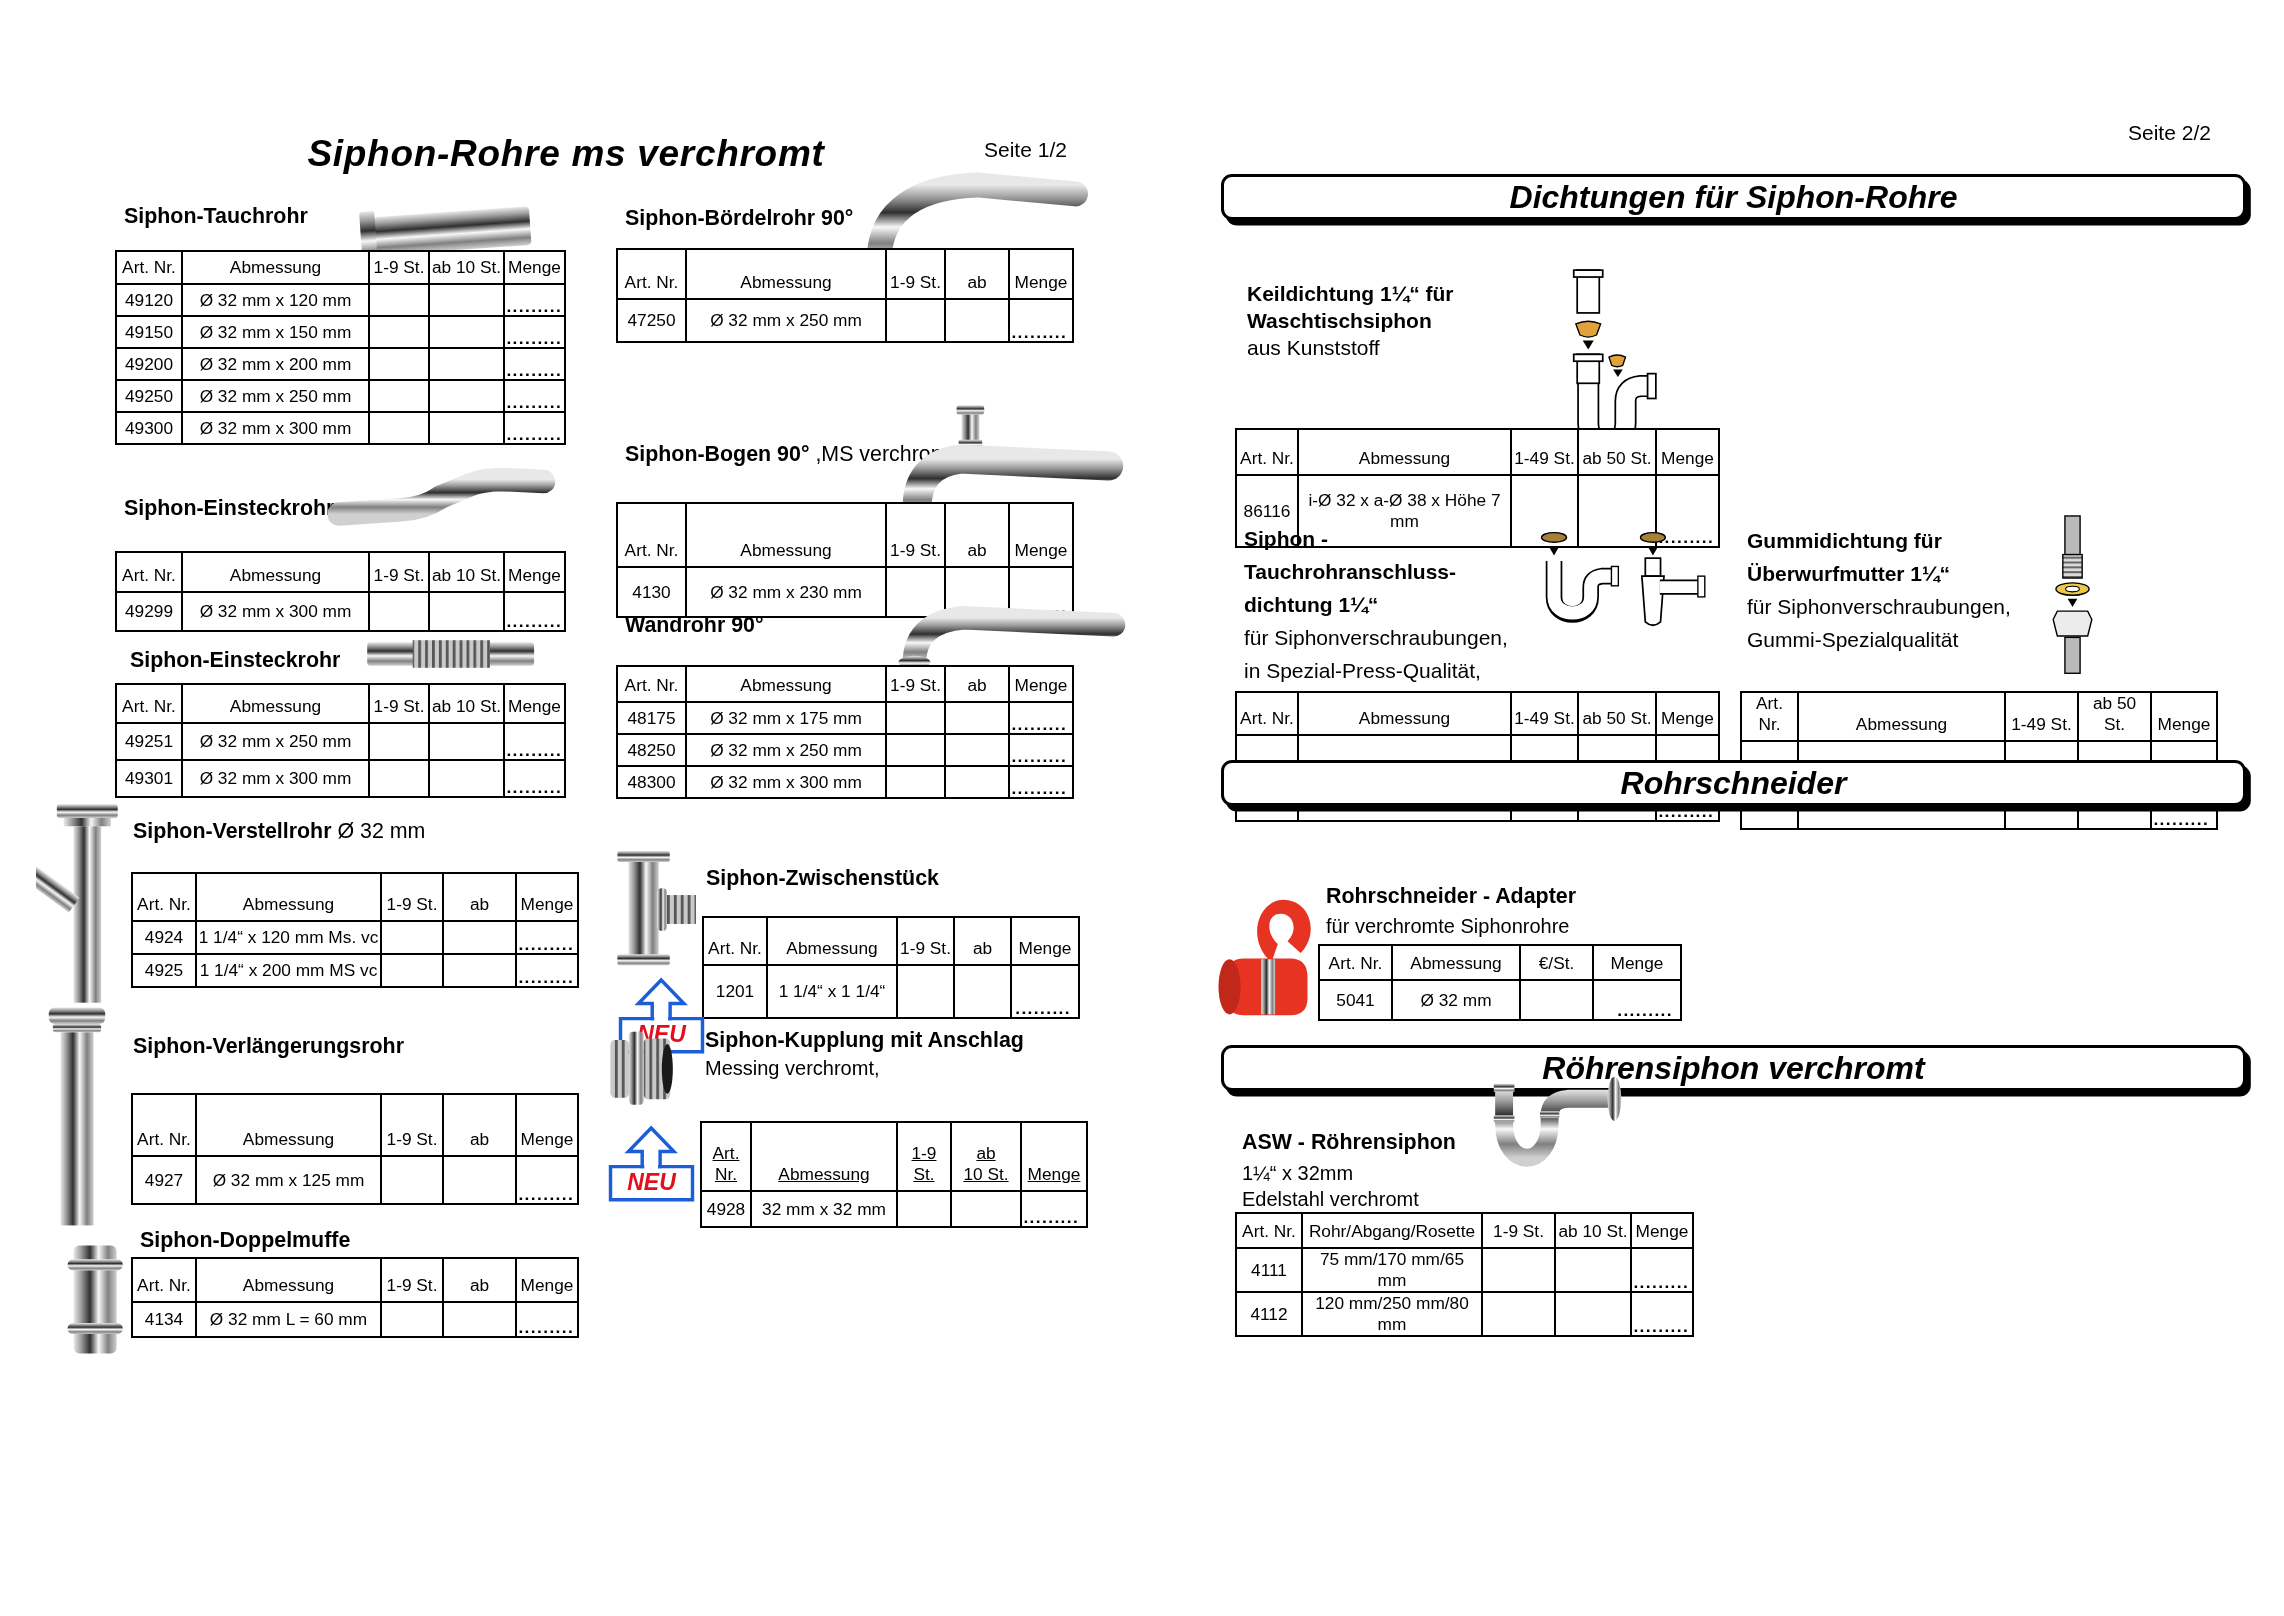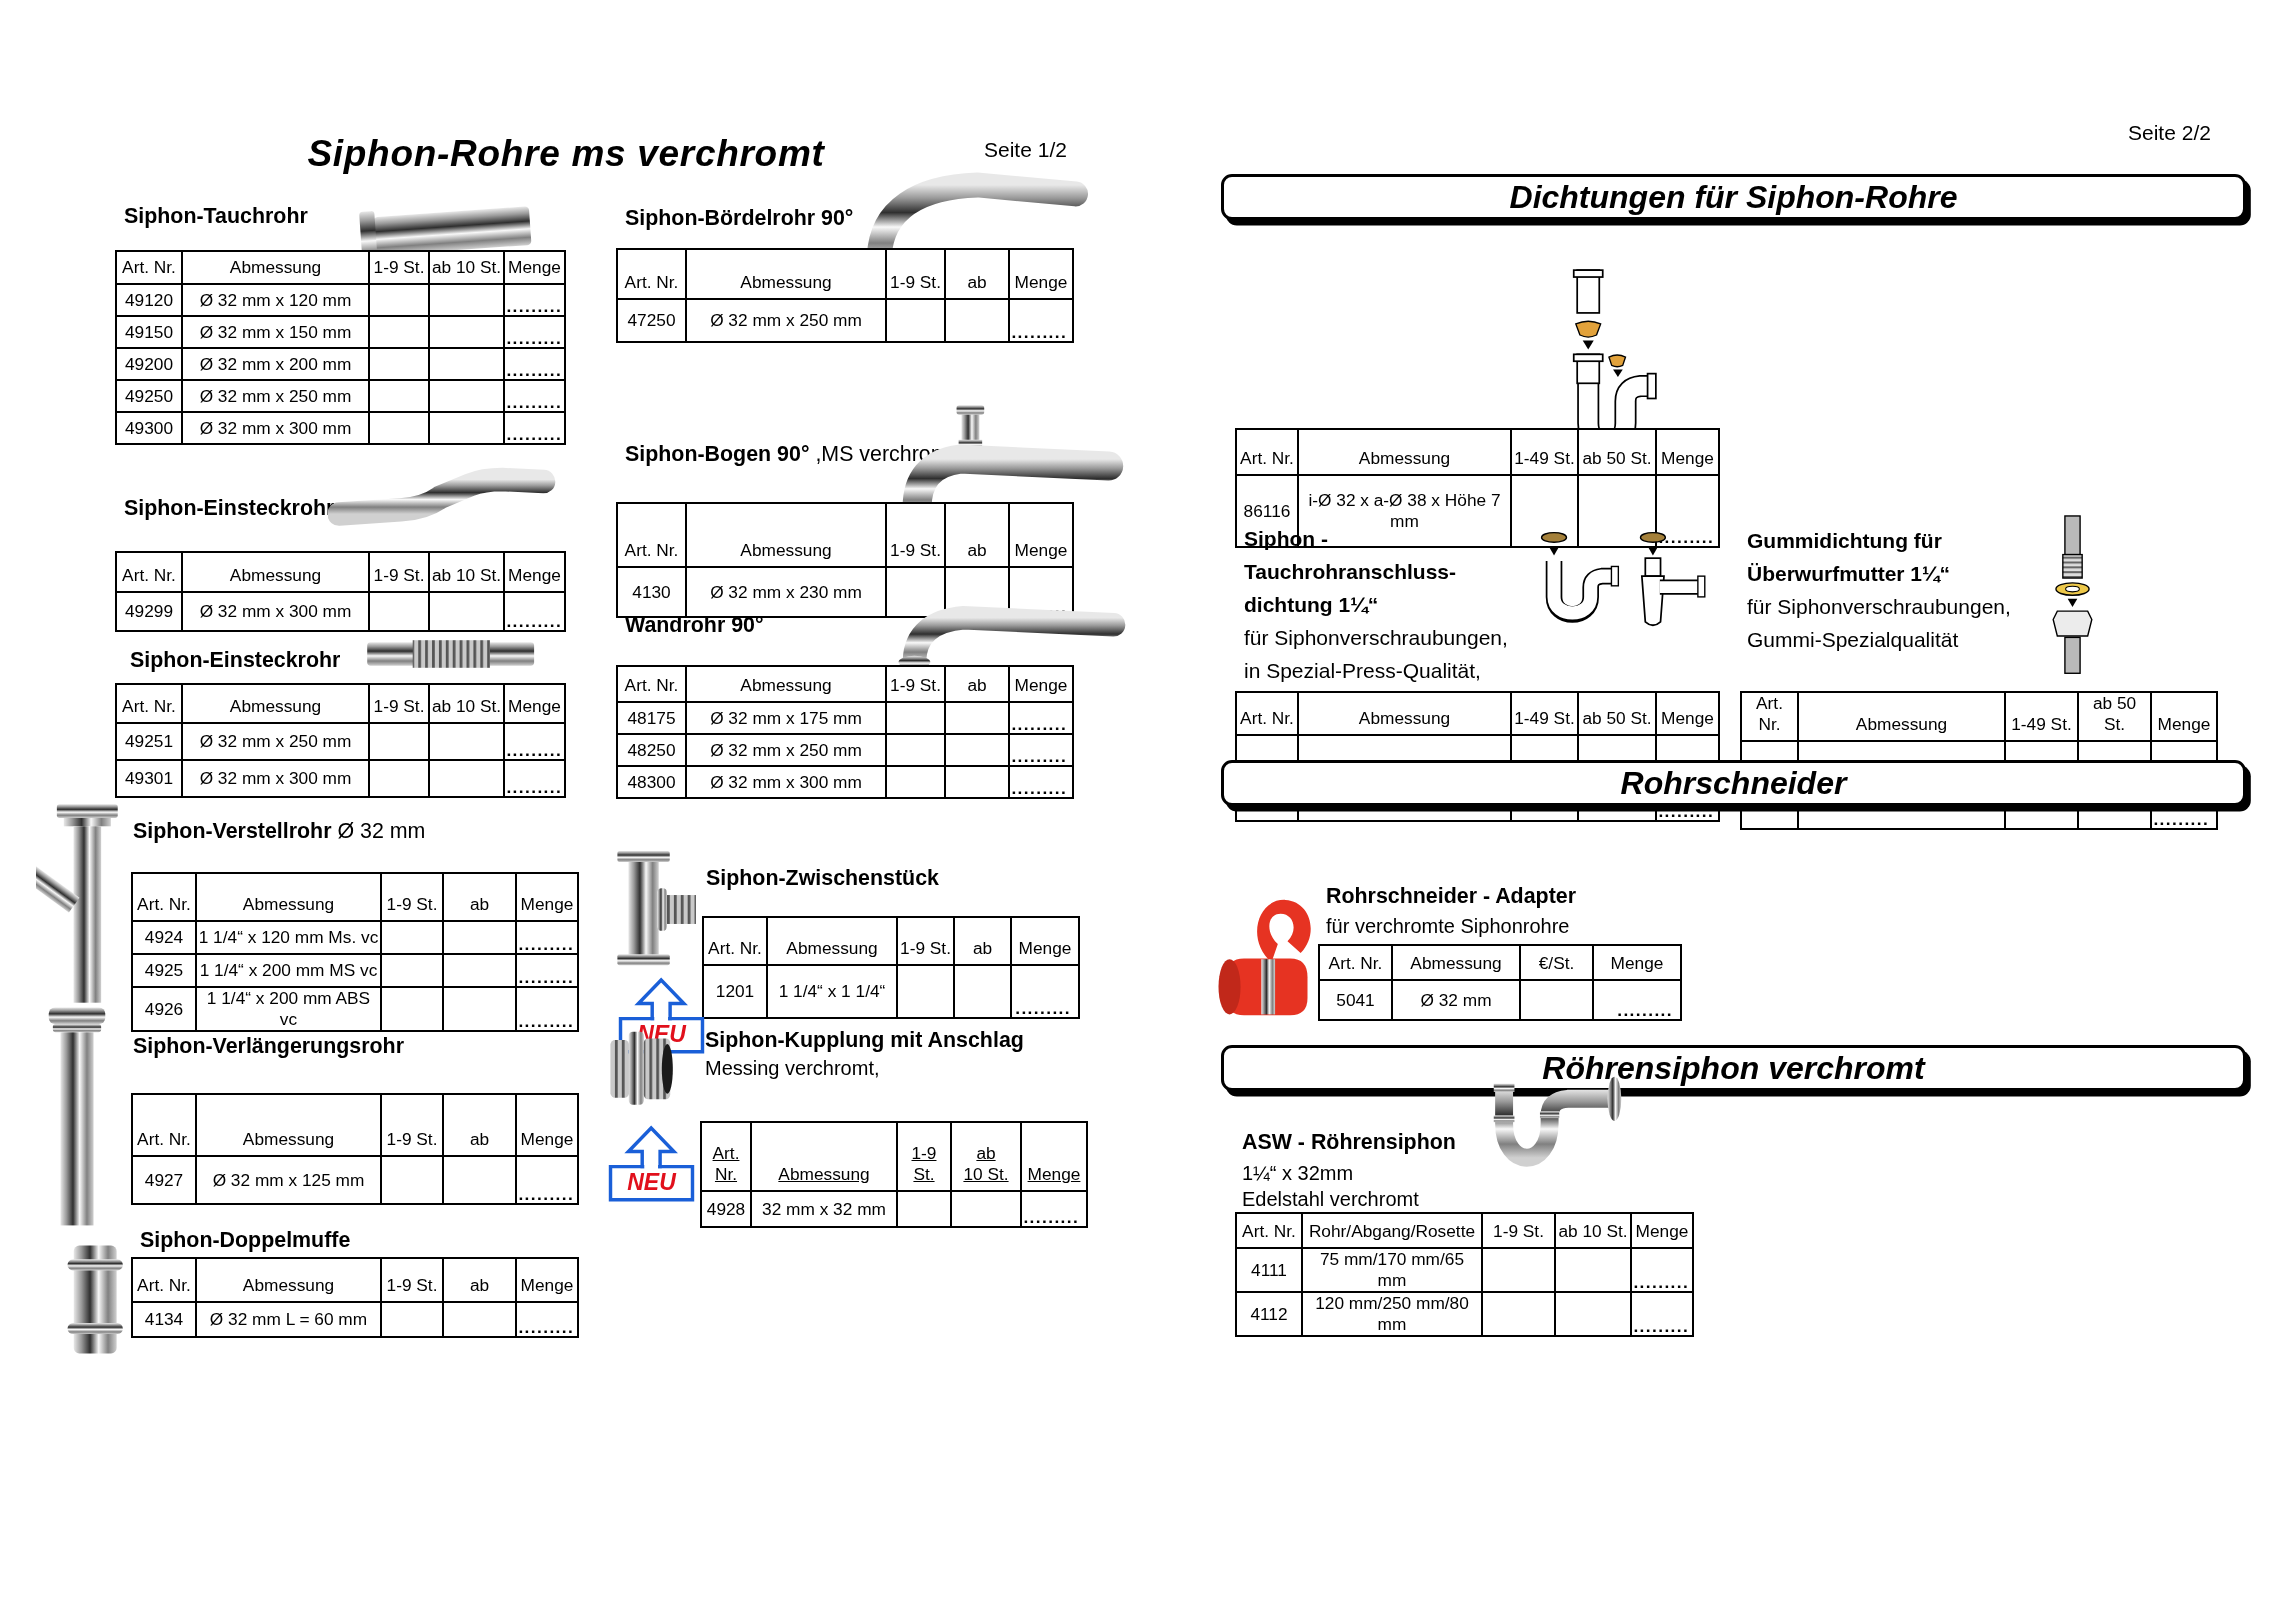--- a/index.html
+++ b/index.html
@@ -245,27 +245,20 @@
             <td></td>
             <td class="dots">.........</td>
           </tr>
           <tr style="height: 33px;">
             <td>4925</td>
             <td>1 1/4“ x 200 mm  MS vc</td>
             <td></td>
             <td></td>
             <td class="dots">.........</td>
           </tr>
-          <tr style="height: 33px;">
-            <td>4926</td>
-            <td>1 1/4“ x 200 mm  ABS vc</td>
-            <td></td>
-            <td></td>
-            <td class="dots">.........</td>
-          </tr>
         </tbody>
       </table>
     </div>
 
   <div class="abs sh" style="left:133px;top:1034px">
     <span>Siphon-Verlängerungsrohr</span></div>
   <svg class="abs" style="left:36px;top:1002px" width="82" height="231" viewBox="0 0 118 335">
     <rect x="18" y="8" width="82" height="24" rx="9" fill="url(#cg)"></rect>
     <rect x="24" y="32" width="70" height="12" rx="4" fill="url(#cg)"></rect>
     <rect x="35" y="44" width="48" height="280" fill="url(#cgx)"></rect>
@@ -556,20 +549,25 @@
       <polygon points="54,66 54,44 34,44 67,10 100,44 80,44 80,66" fill="#fff" stroke="#1a5fd8" stroke-width="5"></polygon>
       <rect x="57" y="61" width="20" height="10" fill="#fff"></rect>
     </svg>
     <span class="neu-label">NEU</span>
   </div>
 
   <div class="abs seite" style="left:2128px;top:121px">Seite 2/2</div>
 
   <div class="abs banner" style="left:1221px;top:174px;width:1019px;height:40px">Dichtungen für Siphon-Rohre</div>
 
+  <div class="abs rh lh39" style="left:1247px;top:280px">
+    <div class="b">Keildichtung 1¼“ für</div>
+    <div class="b">Waschtischsiphon</div>
+    <div>aus Kunststoff</div>
+  </div>
   <svg class="abs" style="left:1537px;top:266px" width="128" height="207" viewBox="0 0 185 300">
     <rect x="58" y="6" width="32" height="62" fill="#fff" stroke="#000" stroke-width="2.5"></rect>
     <rect x="53" y="6" width="42" height="10" fill="#fff" stroke="#000" stroke-width="2.5"></rect>
     <path d="M56 84 Q74 76 92 84 L86 100 Q74 106 62 100 Z" fill="#e2a23b" stroke="#000" stroke-width="2"></path>
     <path d="M66 108 L82 108 L74 121 Z" fill="#000"></path>
     <path d="M74 160 L74 228 C74 270 128 270 128 228 L128 196 Q128 176 150 174 L162 174" fill="none" stroke="#000" stroke-width="32"></path>
     <path d="M74 158 L74 228 C74 267 128 267 128 228 L128 196 Q128 176 150 174 L163 174" fill="none" stroke="#fff" stroke-width="27"></path>
     <rect x="58" y="128" width="32" height="42" fill="#fff" stroke="#000" stroke-width="2.5"></rect>
     <rect x="53" y="128" width="42" height="10" fill="#fff" stroke="#000" stroke-width="2.5"></rect>
     <path d="M104 132 Q116 126 128 132 L124 144 Q116 148 108 144 Z" fill="#e2a23b" stroke="#000" stroke-width="2"></path>

